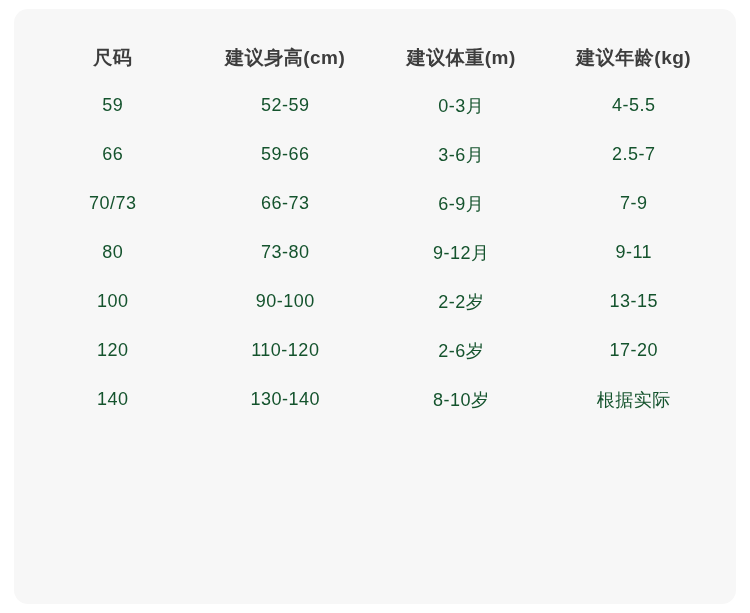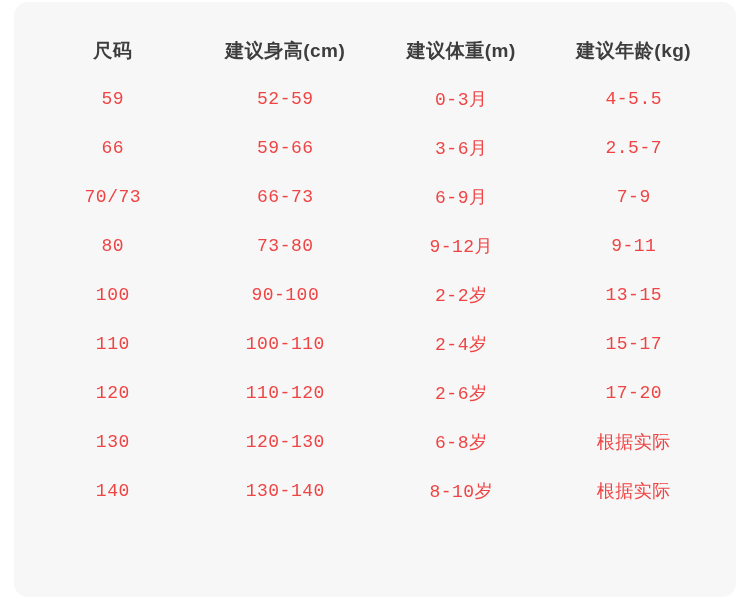--- a/index.html
+++ b/index.html
@@ -9,21 +9,21 @@
   }
   body {
     width: 750px;
     height: 613px;
     font-family: "Liberation Sans", "DejaVu Sans", sans-serif;
     overflow: hidden;
   }
   #size-chart-card {
     position: absolute;
     left: 14px;
-    top: 2px;
+    top: 9px;
     width: 722px;
     height: 595px;
     background: #f7f7f7;
     border-radius: 14px;
     box-sizing: border-box;
     padding: 26px 16px 18px 16px;
   }
   table.size-table {
     width: 100%;
     border-collapse: collapse;
@@ -38,24 +38,23 @@
   table.size-table th {
     font-size: 19px;
     font-weight: bold;
     color: #3d3d3d;
     height: 46px;
     letter-spacing: 0.5px;
   }
   table.size-table td {
     font-size: 18px;
     font-weight: normal;
-    color: #ef4444;
+    color: #14532d;
     height: 49px;
     letter-spacing: 0.5px;
-    font-family: Liberation Mono, monospace;
   }
   col.c1 { width: 24%; }
   col.c2 { width: 26%; }
   col.c3 { width: 25%; }
   col.c4 { width: 25%; }
 </style>
 </head>
 <body>
 
 <div id="size-chart-card">
@@ -99,36 +98,24 @@
         <td>9-12月</td>
         <td>9-11</td>
       </tr>
       <tr>
         <td>100</td>
         <td>90-100</td>
         <td>2-2岁</td>
         <td>13-15</td>
       </tr>
       <tr>
-        <td>110</td>
-        <td>100-110</td>
-        <td>2-4岁</td>
-        <td>15-17</td>
-      </tr>
-      <tr>
         <td>120</td>
         <td>110-120</td>
         <td>2-6岁</td>
         <td>17-20</td>
-      </tr>
-      <tr>
-        <td>130</td>
-        <td>120-130</td>
-        <td>6-8岁</td>
-        <td>根据实际</td>
       </tr>
       <tr>
         <td>140</td>
         <td>130-140</td>
         <td>8-10岁</td>
         <td>根据实际</td>
       </tr>
     </tbody>
   </table>
 </div>

